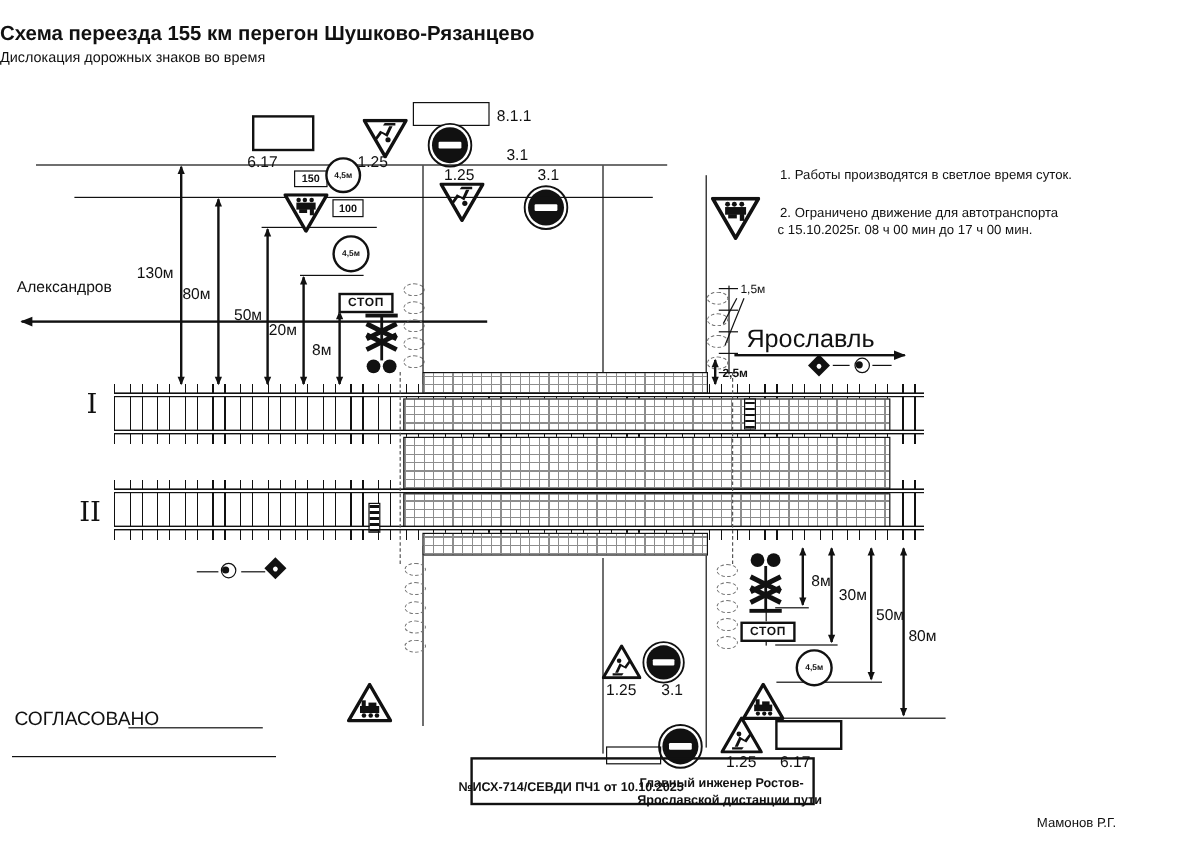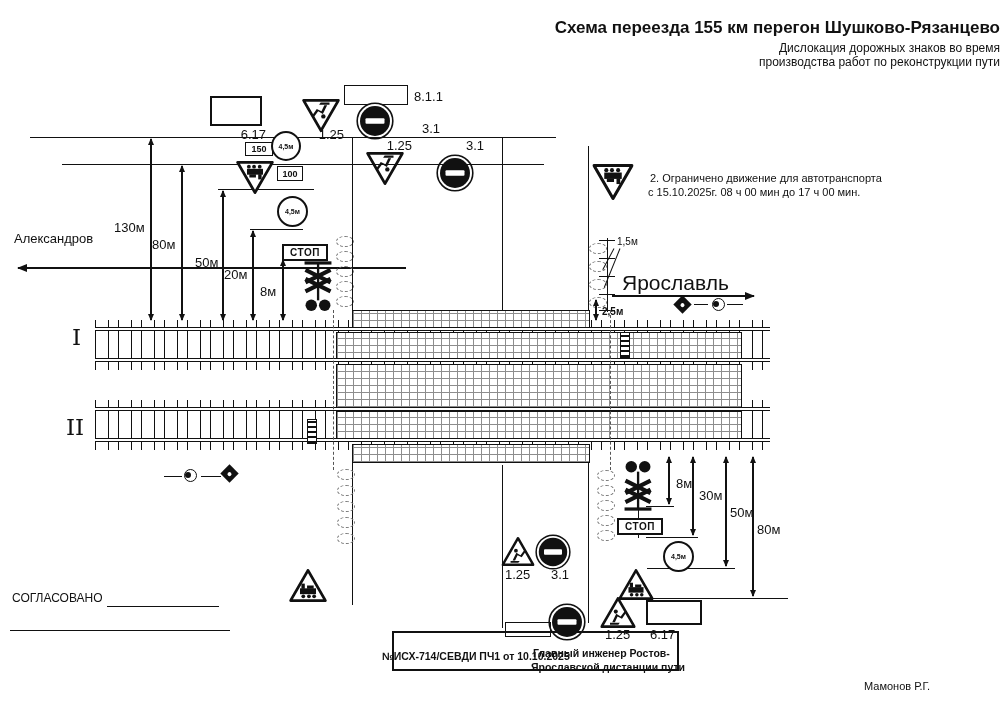--- a/index.html
+++ b/index.html
@@ -1,19 +1,19 @@
 <!DOCTYPE html>
 <html><head>
 <meta charset="utf-8">
 <style>
   html,body{margin:0;padding:0;background:#fff}
   .stage{position:relative;width:1000px;height:703px;background:#fff;overflow:hidden;
          font-family:"Liberation Sans",sans-serif;color:#111}
   .txt{position:absolute;white-space:nowrap}
-  .c{text-align:right}
+  .c{text-align:left}
   .b{font-weight:bold}
   .hl{position:absolute;height:0;border-top:1px solid #111}
   .vl{position:absolute;width:0;border-left:1.5px solid #111}
   .vdash{position:absolute;width:0;border-left:1.5px dashed #555}
   .varrow{position:absolute;width:1.5px;background:#111}
   .varrow::before,.varrow::after{content:"";position:absolute;left:50%;transform:translateX(-50%);
     border-left:3.5px solid transparent;border-right:3.5px solid transparent}
   .varrow::before{top:-1px;border-bottom:7px solid #111}
   .varrow::after{bottom:-1px;border-top:7px solid #111}
   .harrow{position:absolute;height:1.5px;background:#111}
@@ -87,22 +87,22 @@
         <path d="M6 11 L34 25 M34 11 L6 25" stroke="#111" stroke-width="4.6" fill="none"></path>
         <path d="M6 21 L34 35 M34 21 L6 35" stroke="#111" stroke-width="4.6" fill="none"></path>
         <circle cx="12.5" cy="50.5" r="6.4" fill="#111"></circle>
         <circle cx="27.5" cy="50.5" r="6.4" fill="#111"></circle>
       </symbol>
     </defs>
   </svg>
 
   <div class="txt c b" style="left:0;top:18px;width:1000px;font-size:17px">Схема переезда 155 км  перегон Шушково-Рязанцево</div>
   <div class="txt c" style="left:0;top:41px;width:1000px;font-size:12px">Дислокация дорожных знаков во время</div>
-  <div class="txt c" style="left:0;top:55px;width:1000px;font-size:12px">производства работ по реконструкции пути</div>
-
+
+  <div class="note" style="left:650px;top:140px">1. Работы производятся в светлое время суток.</div>
   <div class="note" style="left:650px;top:172px">2. Ограничено движение для автотранспорта</div>
   <div class="note" style="left:648px;top:186px">с 15.10.2025г.  08 ч 00 мин  до  17 ч 00 мин.</div>
 
   <div class="txt" style="left:14px;top:231px;font-size:13px">Александров</div>
   <div class="harrow aleft" style="left:18px;top:267px;width:388px"></div>
   <div class="txt" style="left:622px;top:271px;font-size:21px">Ярославль</div>
   <div class="harrow aright" style="left:612px;top:295px;width:142px"></div>
 
   <div class="rect-sign" style="left:210px;top:96px;width:52px;height:30px"></div>
   <div class="lbl c" style="left:206px;top:127px;width:60px">6.17</div>
@@ -269,21 +269,21 @@
     </svg>
   <div class="lbl" style="left:505px;top:567px">1.25</div>
   <svg class="s" width="36" height="36" style="left:535px;top:534px">
       <use href="#c31"></use>
     </svg>
   <div class="lbl" style="left:551px;top:567px">3.1</div>
   <svg class="s" width="38" height="33" style="left:289px;top:569px">
       <use href="#tri-train"></use>
     </svg>
 
-  <div class="txt" style="left:12px;top:591px;font-size:12px">СОГЛАСОВАНО</div>
+  <div class="txt" style="left:12px;top:591px;font-size:16px">СОГЛАСОВАНО</div>
   <div class="hl" style="left:107px;top:606px;width:112px;border-top-width:1.5px"></div>
   <div class="hl" style="left:10px;top:630px;width:220px;border-top-width:1.5px"></div>
 
   <div class="under-t" style="left:533px;top:647px">Главный инженер Ростов-</div>
   <div class="under-t" style="left:531px;top:661px">Ярославской дистанции пути</div>
 
   <div class="stamp-box" style="left:392px;top:631px;width:283px;height:36px"></div>
   <div class="stamp-t" style="left:382px;top:650px">№ИСХ-714/СЕВДИ ПЧ1 от 10.10.2025</div>
   <div class="thin-rect" style="left:505px;top:622px;width:46px;height:15px;background:transparent;z-index:8"></div>
 

